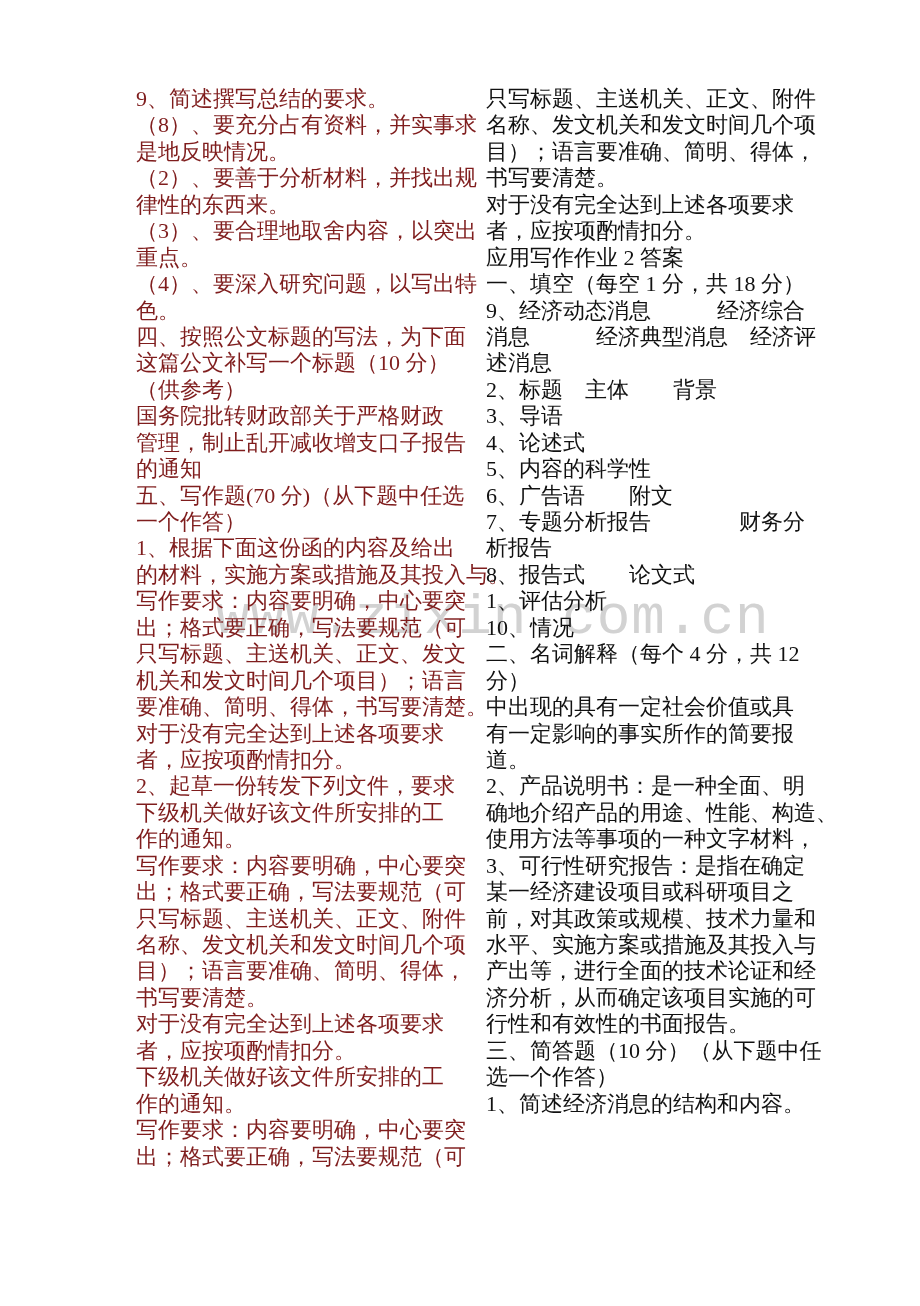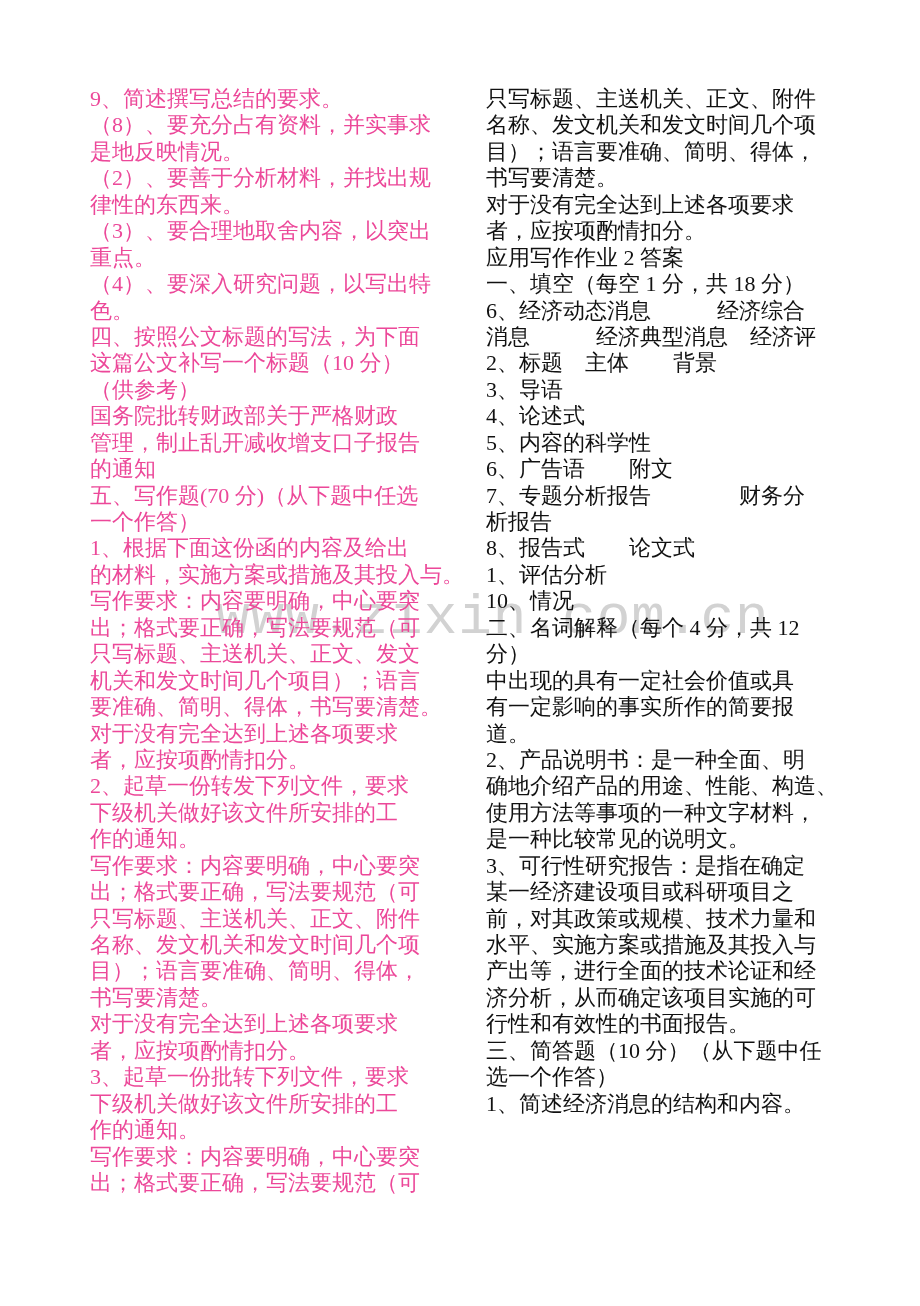--- a/index.html
+++ b/index.html
@@ -40,21 +40,21 @@
     height: 26.45px;
     line-height: 26.45px;
     white-space: pre;
   }
 </style>
 </head>
 <body>
 
 <div class="page" style="background: rgb(255, 255, 255);">
   <div class="watermark" style="color: rgb(210, 210, 210);">www.zixin.com.cn</div>
-  <div class="col col-left" style="color: #ec4899;">
+  <div class="col col-left" style="color: #7f1d1d; margin-left: 46px;">
       <div class="line">9、简述撰写总结的要求。</div>
       <div class="line">（8）、要充分占有资料，并实事求</div>
       <div class="line">是地反映情况。</div>
       <div class="line">（2）、要善于分析材料，并找出规</div>
       <div class="line">律性的东西来。</div>
       <div class="line">（3）、要合理地取舍内容，以突出</div>
       <div class="line">重点。</div>
       <div class="line">（4）、要深入研究问题，以写出特</div>
       <div class="line">色。</div>
       <div class="line">四、按照公文标题的写法，为下面</div>
@@ -78,56 +78,55 @@
       <div class="line">下级机关做好该文件所安排的工</div>
       <div class="line">作的通知。</div>
       <div class="line">写作要求：内容要明确，中心要突</div>
       <div class="line">出；格式要正确，写法要规范（可</div>
       <div class="line">只写标题、主送机关、正文、附件</div>
       <div class="line">名称、发文机关和发文时间几个项</div>
       <div class="line">目）；语言要准确、简明、得体，</div>
       <div class="line">书写要清楚。</div>
       <div class="line">对于没有完全达到上述各项要求</div>
       <div class="line">者，应按项酌情扣分。</div>
-      <div class="line">3、起草一份批转下列文件，要求</div>
       <div class="line">下级机关做好该文件所安排的工</div>
       <div class="line">作的通知。</div>
       <div class="line">写作要求：内容要明确，中心要突</div>
       <div class="line">出；格式要正确，写法要规范（可</div>
     </div>
   <div class="col col-right" style="color: rgb(17, 17, 17);">
       <div class="line">只写标题、主送机关、正文、附件</div>
       <div class="line">名称、发文机关和发文时间几个项</div>
       <div class="line">目）；语言要准确、简明、得体，</div>
       <div class="line">书写要清楚。</div>
       <div class="line">对于没有完全达到上述各项要求</div>
       <div class="line">者，应按项酌情扣分。</div>
       <div class="line">应用写作作业 2 答案</div>
       <div class="line">一、填空（每空 1 分，共 18 分）</div>
-      <div class="line">6、经济动态消息　　　经济综合</div>
+      <div class="line">9、经济动态消息　　　经济综合</div>
       <div class="line">消息　　　经济典型消息　经济评</div>
+      <div class="line">述消息</div>
       <div class="line">2、标题　主体　　背景</div>
       <div class="line">3、导语</div>
       <div class="line">4、论述式</div>
       <div class="line">5、内容的科学性</div>
       <div class="line">6、广告语　　附文</div>
       <div class="line">7、专题分析报告　　　　财务分</div>
       <div class="line">析报告</div>
       <div class="line">8、报告式　　论文式</div>
       <div class="line">1、评估分析</div>
       <div class="line">10、情况</div>
       <div class="line">二、名词解释（每个 4 分，共 12</div>
       <div class="line">分）</div>
       <div class="line">中出现的具有一定社会价值或具</div>
       <div class="line">有一定影响的事实所作的简要报</div>
       <div class="line">道。</div>
       <div class="line">2、产品说明书：是一种全面、明</div>
       <div class="line">确地介绍产品的用途、性能、构造、</div>
       <div class="line">使用方法等事项的一种文字材料，</div>
-      <div class="line">是一种比较常见的说明文。</div>
       <div class="line">3、可行性研究报告：是指在确定</div>
       <div class="line">某一经济建设项目或科研项目之</div>
       <div class="line">前，对其政策或规模、技术力量和</div>
       <div class="line">水平、实施方案或措施及其投入与</div>
       <div class="line">产出等，进行全面的技术论证和经</div>
       <div class="line">济分析，从而确定该项目实施的可</div>
       <div class="line">行性和有效性的书面报告。</div>
       <div class="line">三、简答题（10 分）（从下题中任</div>
       <div class="line">选一个作答）</div>
       <div class="line">1、简述经济消息的结构和内容。</div>

